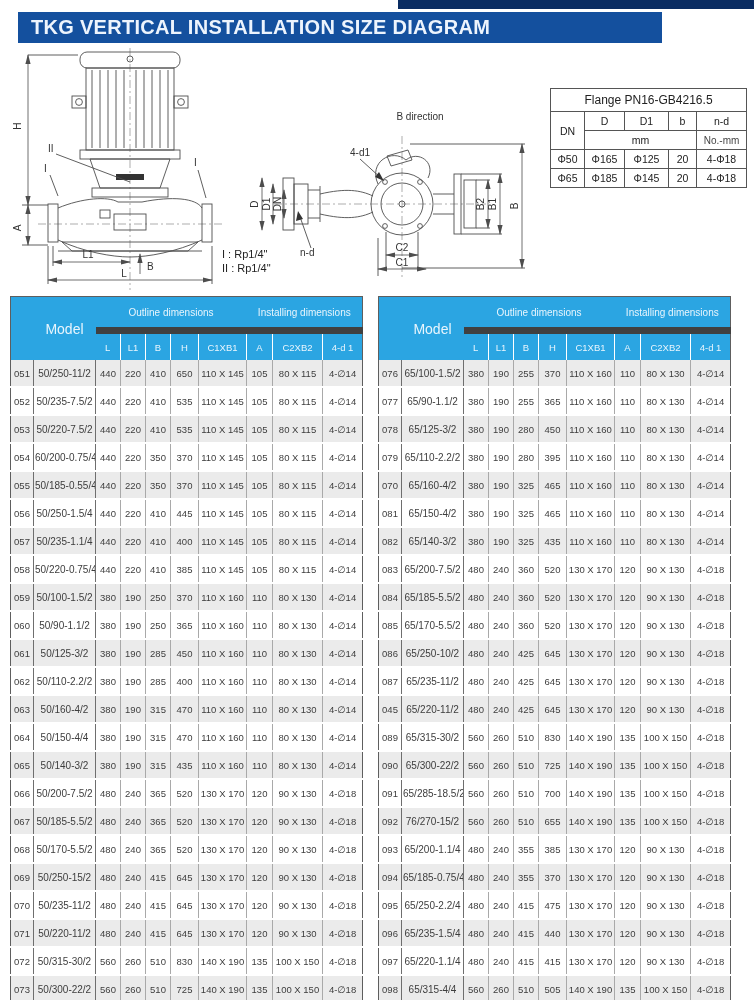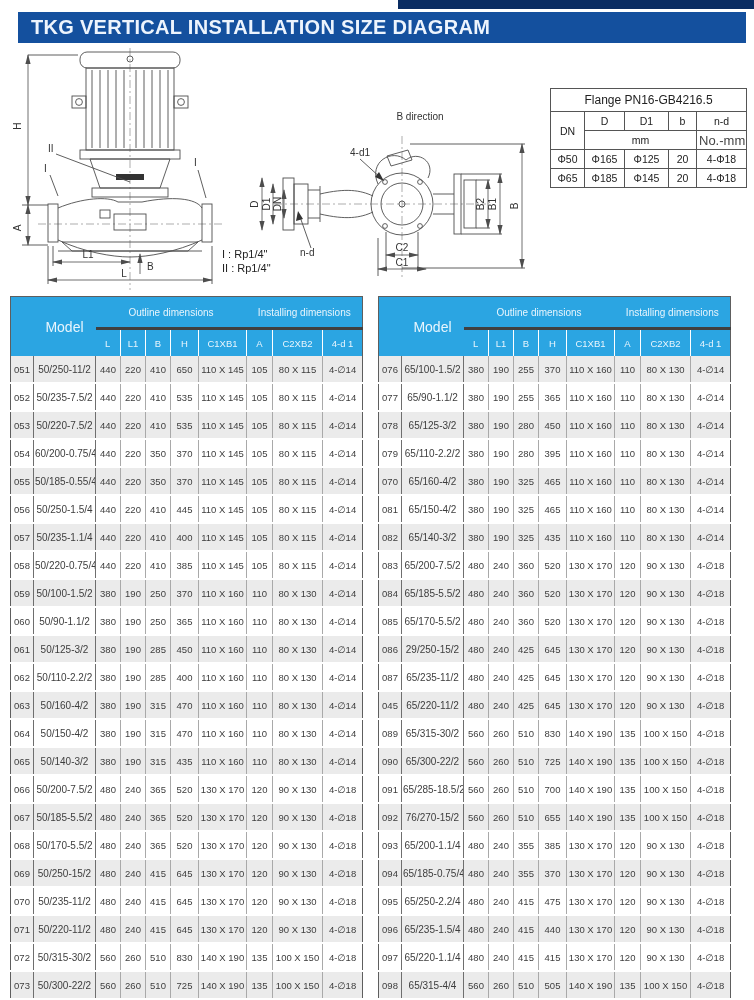--- a/index.html
+++ b/index.html
@@ -2,21 +2,21 @@
 <html style="--title-bar: #14509E; --top-strip: #0A2C62; --table-header: #2BA5E2; --header-text: #E8F5FD; --row-alt: #EBEBEB;"><head>
 <meta charset="utf-8">
 <style>
   html,body{margin:0;padding:0;background:#fff;}
   .page{position:relative;width:754px;height:1000px;background:#fff;overflow:hidden;
         font-family:"Liberation Sans",sans-serif;color:#333;}
 
   
   .top-strip{position:absolute;left:398px;top:0;width:356px;height:9px;
              background:var(--top-strip,#0A2C62);}
-  .title-bar{position:absolute;left:18px;top:12px;width:728px;height:31px;
+  .title-bar{position:absolute;left:18px;top:12px;width:644px;height:31px;
              background:var(--title-bar,#14509E);color:#EDF4FD;font-weight:bold;
              font-size:20px;line-height:31px;padding-left:13px;box-sizing:border-box;
              letter-spacing:.3px;white-space:nowrap;}
 
   
   .pump-svg{position:absolute;left:12px;top:46px;}
   .bdir-svg{position:absolute;left:250px;top:98px;}
   svg text{fill:#333;font-family:"Liberation Sans",sans-serif;font-size:10px;}
   .ln{stroke:#4d4d4d;stroke-width:.9;fill:none;}
   .cl{stroke:#8a8a8a;stroke-width:.7;fill:none;stroke-dasharray:8 3 2 3;}
@@ -24,30 +24,30 @@
   .fillb{fill:#333;stroke:none;}
 
   .port-notes{position:absolute;left:222px;top:247px;font-size:11px;line-height:14px;color:#222;}
 
   
   .flange-table{position:absolute;left:550px;top:88px;width:196px;border-collapse:collapse;
                 table-layout:fixed;font-size:10.5px;color:#222;border:1.5px solid #333;}
   .flange-table th,.flange-table td{border:1px solid #555;text-align:center;padding:1px 2px;
                 font-weight:normal;height:16px;overflow:hidden;white-space:nowrap;margin-left:24px;}
   .flange-table .f-title{font-size:12px;height:20px;}
-  .flange-table .f-small{font-size:13px;color:#444;}
+  .flange-table .f-small{font-size:10px;color:#444;}
 
   
   .half-table{position:absolute;top:296px;width:352px;border-collapse:collapse;
               table-layout:fixed;font-size:9.5px;border:1px solid #5e5e5e;}
   #left-table{left:10px;}
   #right-table{left:378px;}
   .half-table th{background:var(--table-header,#2BA5E2);color:var(--header-text,#E8F5FD);
                  font-weight:normal;overflow:hidden;}
-  .half-table th.group{font-size:10px;height:28px;border-bottom:3px solid #404040;}
+  .half-table th.group{font-size:10px;height:28px;border-bottom:7px solid #404040;}
   .half-table th.sub{font-size:9.5px;height:24px;}
   .half-table th.sub + th.sub{border-left:1px solid rgba(255,255,255,.55);}
   .half-table th.model-h{font-size:14px;}
   .half-table td{height:26px;text-align:center;vertical-align:middle;background:#fff;
                  border-left:1px solid #a9a9a9;border-bottom:2px solid #fff;
                  color:#3d3d3d;padding:0 1px;white-space:nowrap;overflow:hidden;}
   .half-table td:nth-child(1){border-left:none;}
   .half-table td:nth-child(2),.half-table td:nth-child(3){border-left:1px solid #6e6e6e;}
   .half-table td:nth-child(2){font-size:10px;}
   .half-table tr.alt td{background:var(--row-alt,#EBEBEB);}
@@ -408,21 +408,21 @@
           <td>190</td>
           <td>315</td>
           <td>470</td>
           <td>110 X 160</td>
           <td>110</td>
           <td>80 X 130</td>
           <td>4-∅14</td>
         </tr>
         <tr>
           <td>064</td>
-          <td>50/150-4/2</td>
+          <td>50/150-4/4</td>
           <td>380</td>
           <td>190</td>
           <td>315</td>
           <td>470</td>
           <td>110 X 160</td>
           <td>110</td>
           <td>80 X 130</td>
           <td>4-∅14</td>
         </tr>
         <tr class="alt">
@@ -695,21 +695,21 @@
           <td>240</td>
           <td>360</td>
           <td>520</td>
           <td>130 X 170</td>
           <td>120</td>
           <td>90 X 130</td>
           <td>4-∅18</td>
         </tr>
         <tr class="alt">
           <td>086</td>
-          <td>29/250-15/2</td>
+          <td>65/250-10/2</td>
           <td>480</td>
           <td>240</td>
           <td>425</td>
           <td>645</td>
           <td>130 X 170</td>
           <td>120</td>
           <td>90 X 130</td>
           <td>4-∅18</td>
         </tr>
         <tr>

